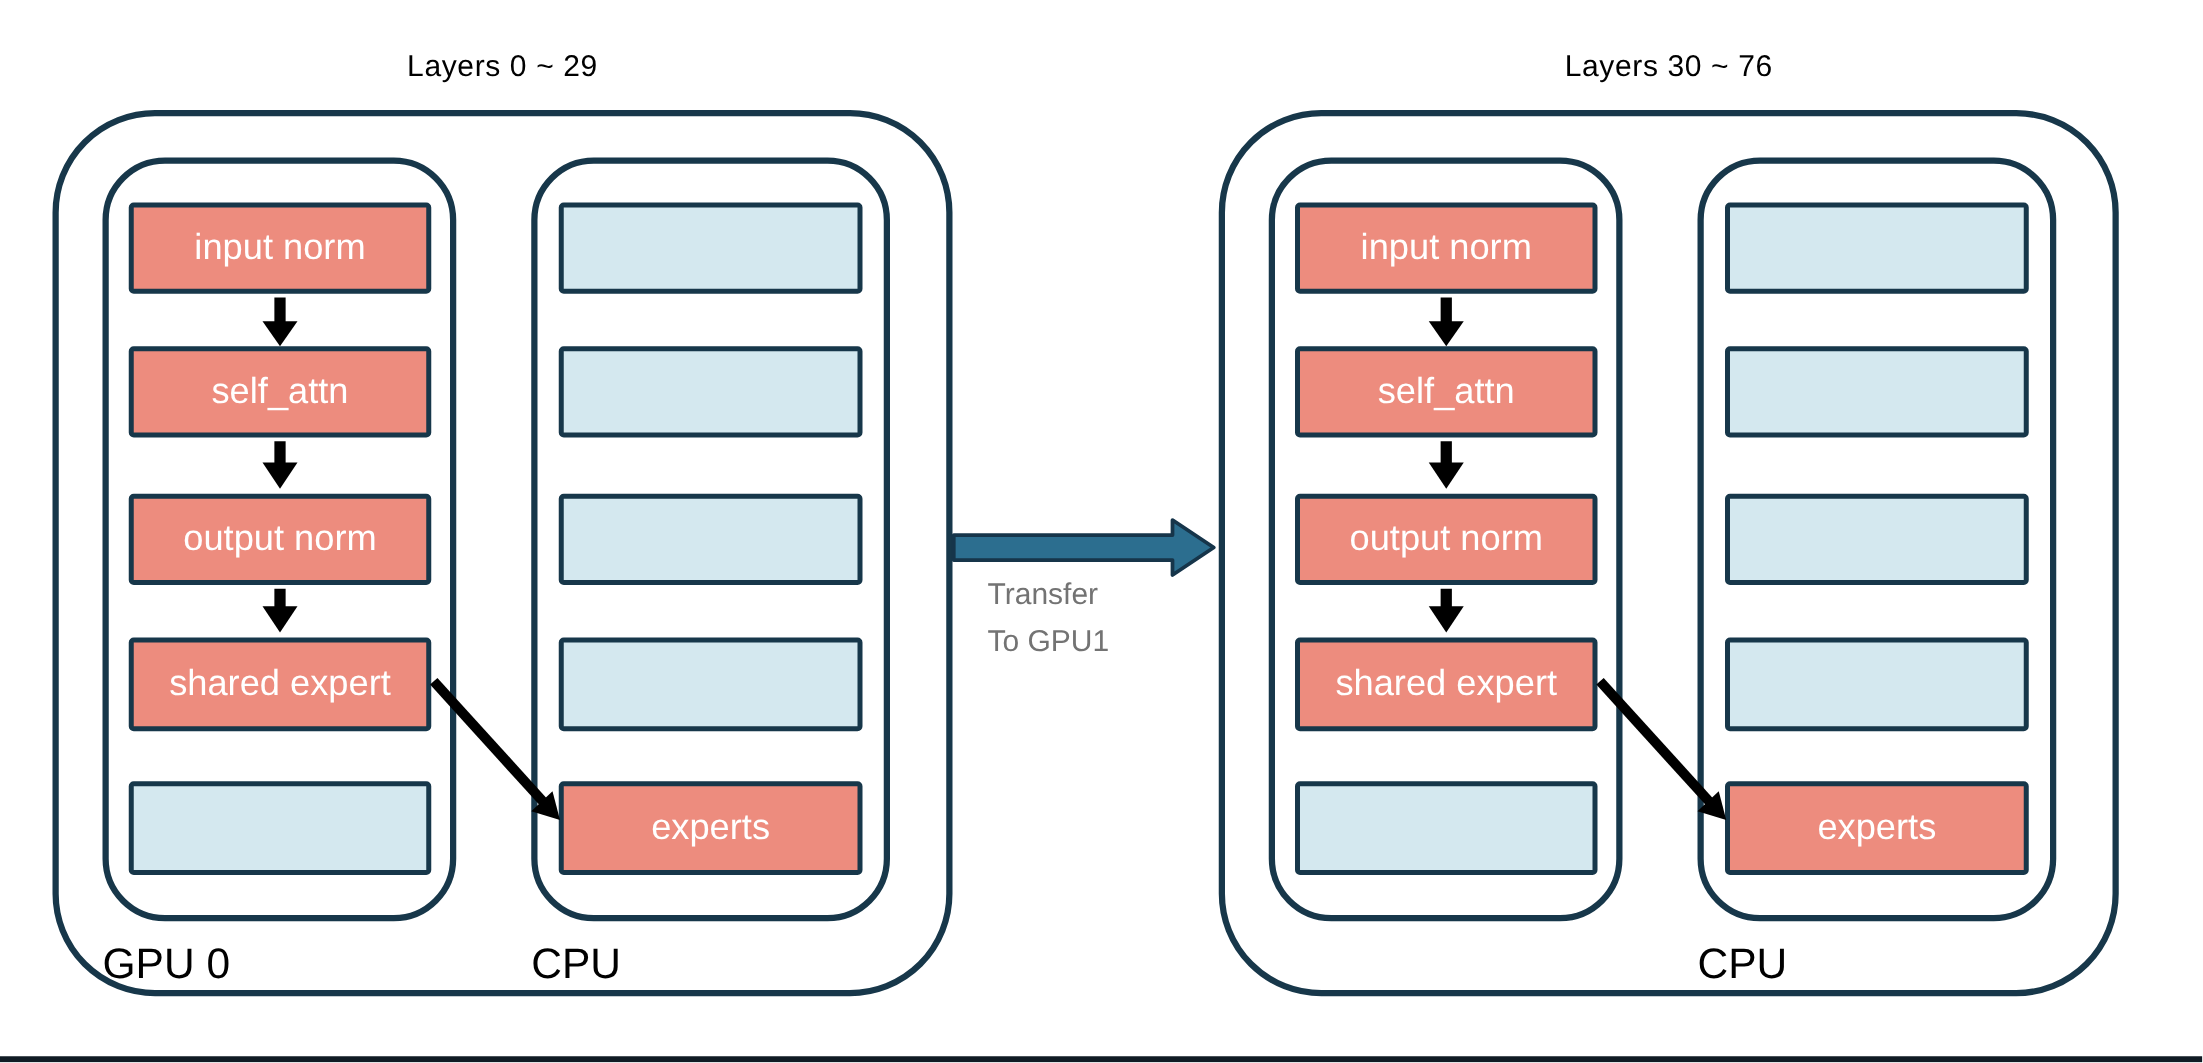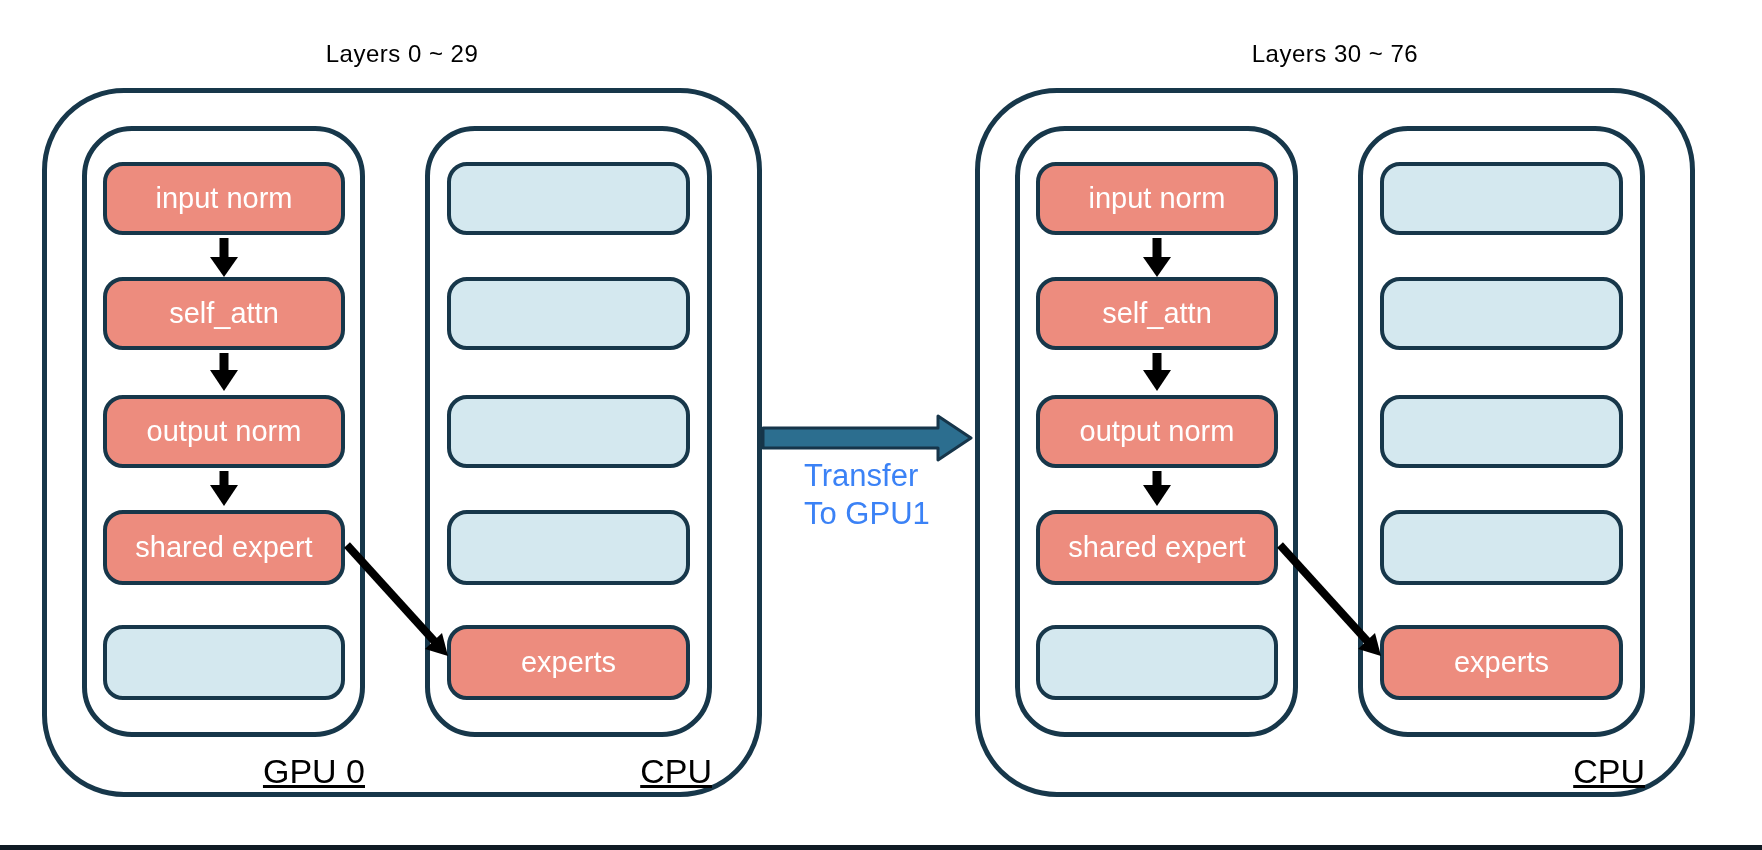--- a/index.html
+++ b/index.html
@@ -14,30 +14,30 @@
   .outer-box{
     position:absolute;box-sizing:border-box;border:5px solid var(--ink);
     border-radius:82px;background:#fff;
   }
   .inner-box{
     position:absolute;box-sizing:border-box;border:5px solid var(--ink);
     border-radius:50px;background:#fff;
   }
   .node{
     position:absolute;box-sizing:border-box;border:4px solid var(--ink);
-    border-radius:20px;display:flex;align-items:center;justify-content:center;
+    border-radius:4px;display:flex;align-items:center;justify-content:center;
     font-size:29px;color:#fff;white-space:nowrap;
   }
   .node.salmon{background:var(--salmon);}
   .node.blue{background:var(--lblue);}
   .hw-label{
-    position:absolute;text-align:right;font-size:34px;color:#000;text-decoration:underline;
+    position:absolute;text-align:left;font-size:34px;color:#000;
   }
   .transfer-label{
-    position:absolute;font-size:31px;line-height:38px;color:#3b82f6;margin-left:14px;
+    position:absolute;font-size:24px;line-height:38px;color:#737373;
   }
   .arrow-layer{position:absolute;left:0;top:0;pointer-events:none;}
   .footer-bar{position:absolute;left:0;top:845px;width:1762px;height:5px;background:var(--bar);}
 </style>
 </head>
 <body>
 
 <div class="canvas" style="--ink: #17374A; --salmon: #ED8C7E; --lblue: #D4E8EF; --ablue: #2C6E8F; --bar: #101B24;">
 
   <div class="group-title" style="left:42px;top:40px;width:720px;">Layers 0 ~ 29</div>

